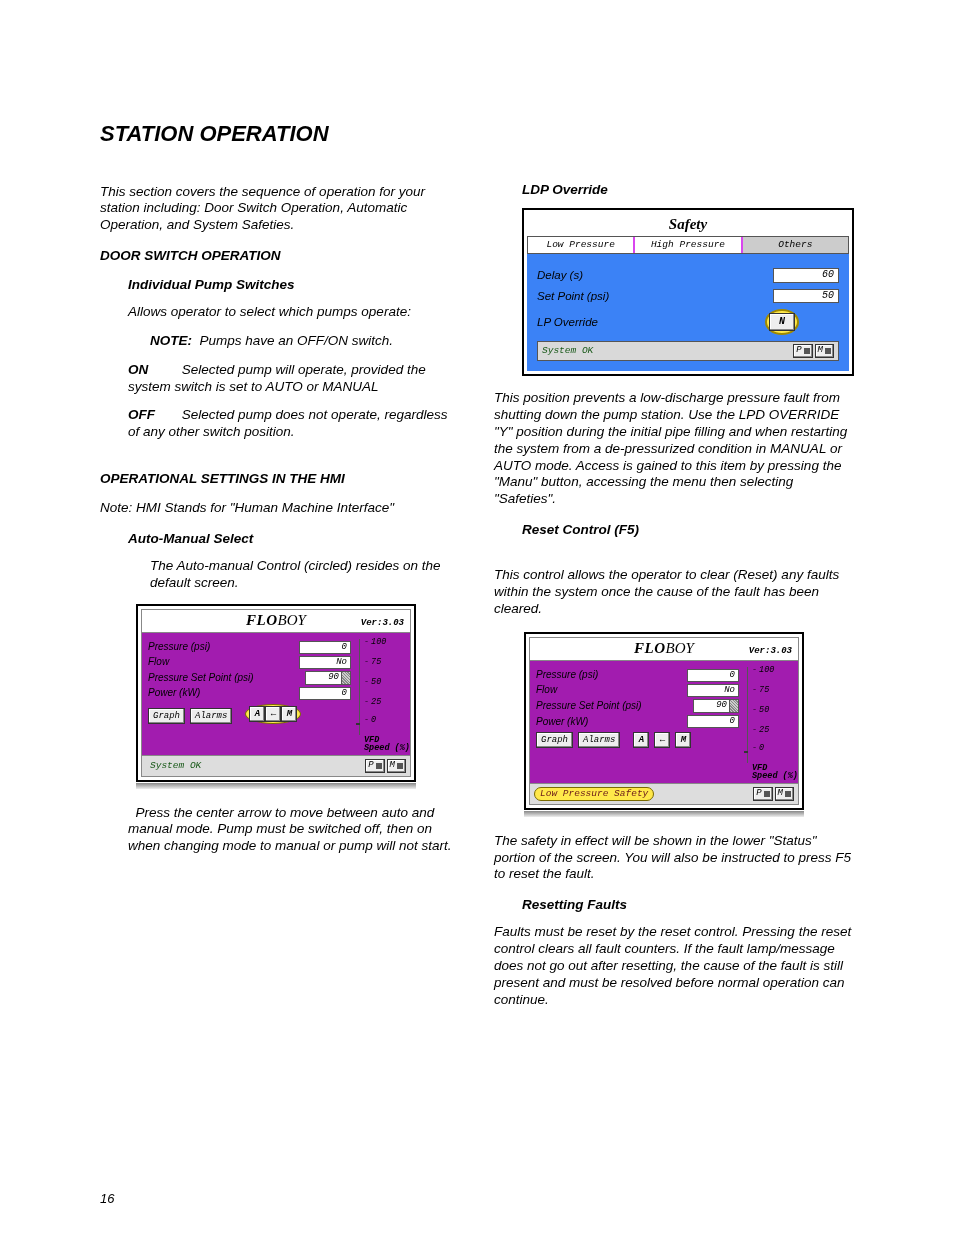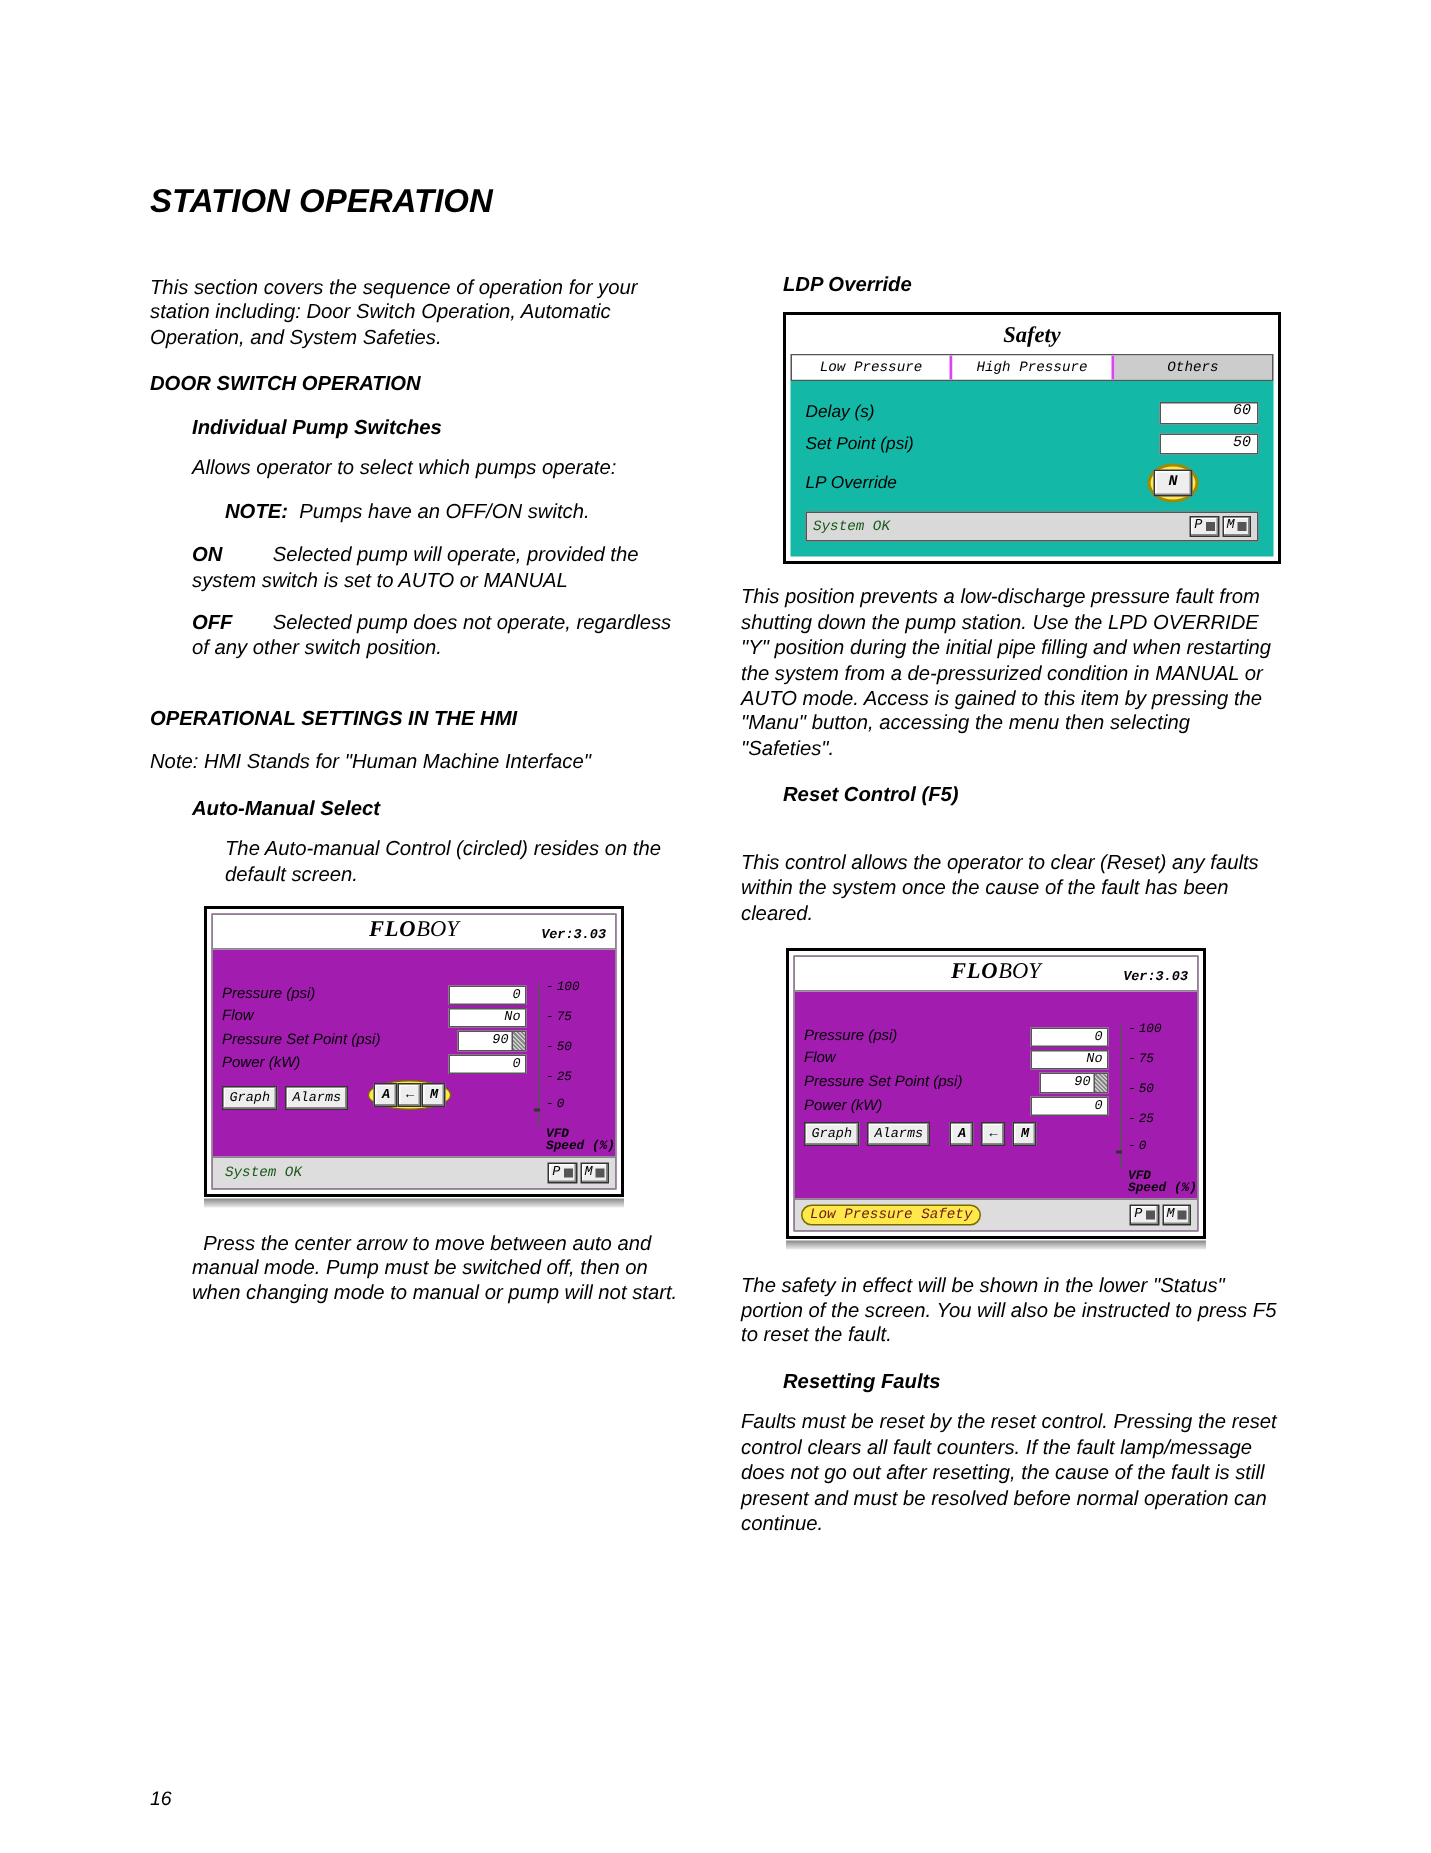--- a/index.html
+++ b/index.html
@@ -82,21 +82,21 @@
     right: 6px;
     bottom: 2px;
     font-family: "Courier New", monospace;
     font-size: 9px;
     font-weight: bold;
   }
   .hmi-body {
     display: flex;
     font-family: Arial, sans-serif;
     font-size: 10px;
-    padding: 22px 4px 4px 6px;
+    padding: 6px 4px 4px 6px;
   }
   .hmi-left { flex: 1; }
   .hmi-gauge { width: 46px; border-left: 1px solid #555; font-family:"Courier New",monospace; font-size:8.5px; position:relative; height: 96px; }
   .gauge-tick { position:absolute; left:4px; white-space:nowrap; }
   .gauge-tick::before { content:"-"; margin-right:2px; }
   .gauge-label { position:absolute; bottom:-2px; left:4px; font-weight:bold; }
   .gauge-bar { position:absolute; left:-4px; bottom:10px; width:4px; height:2px; background:#333;}
   .hmi-row { display:flex; align-items:center; margin: 2px 0; }
   .hmi-label { flex:1; }
   .hmi-val {
@@ -178,21 +178,21 @@
   .safe-tab {
     flex:1; text-align:center;
     font-family:"Courier New",monospace;
     font-size:9.5px;
     padding:2px 0;
     border-right:2px solid #d946ef;
     background:#fff;
   }
   .safe-tab:last-child{border-right:none;}
   .safe-tab.dark { background:#ccc; }
-  .safe-body { background:#14b8a6; padding:8px 10px 10px 10px; }
+  .safe-body { background:#3b82f6; padding:8px 10px 10px 10px; }
   .safe-row { display:flex; align-items:center; margin:6px 0; font-size:11.5px; }
   .safe-row .lab { flex:1; }
   .safe-val { border:1px solid #555; background:#fff; width:56px; text-align:right; padding:0 4px; font-family:"Courier New",monospace; font-size:10px;}
   .safe-btn-circ {
     border:2px solid #a08a00;
     background:#ffe84a;
     border-radius:50%;
     padding:2px;
     display:inline-flex;
   }

